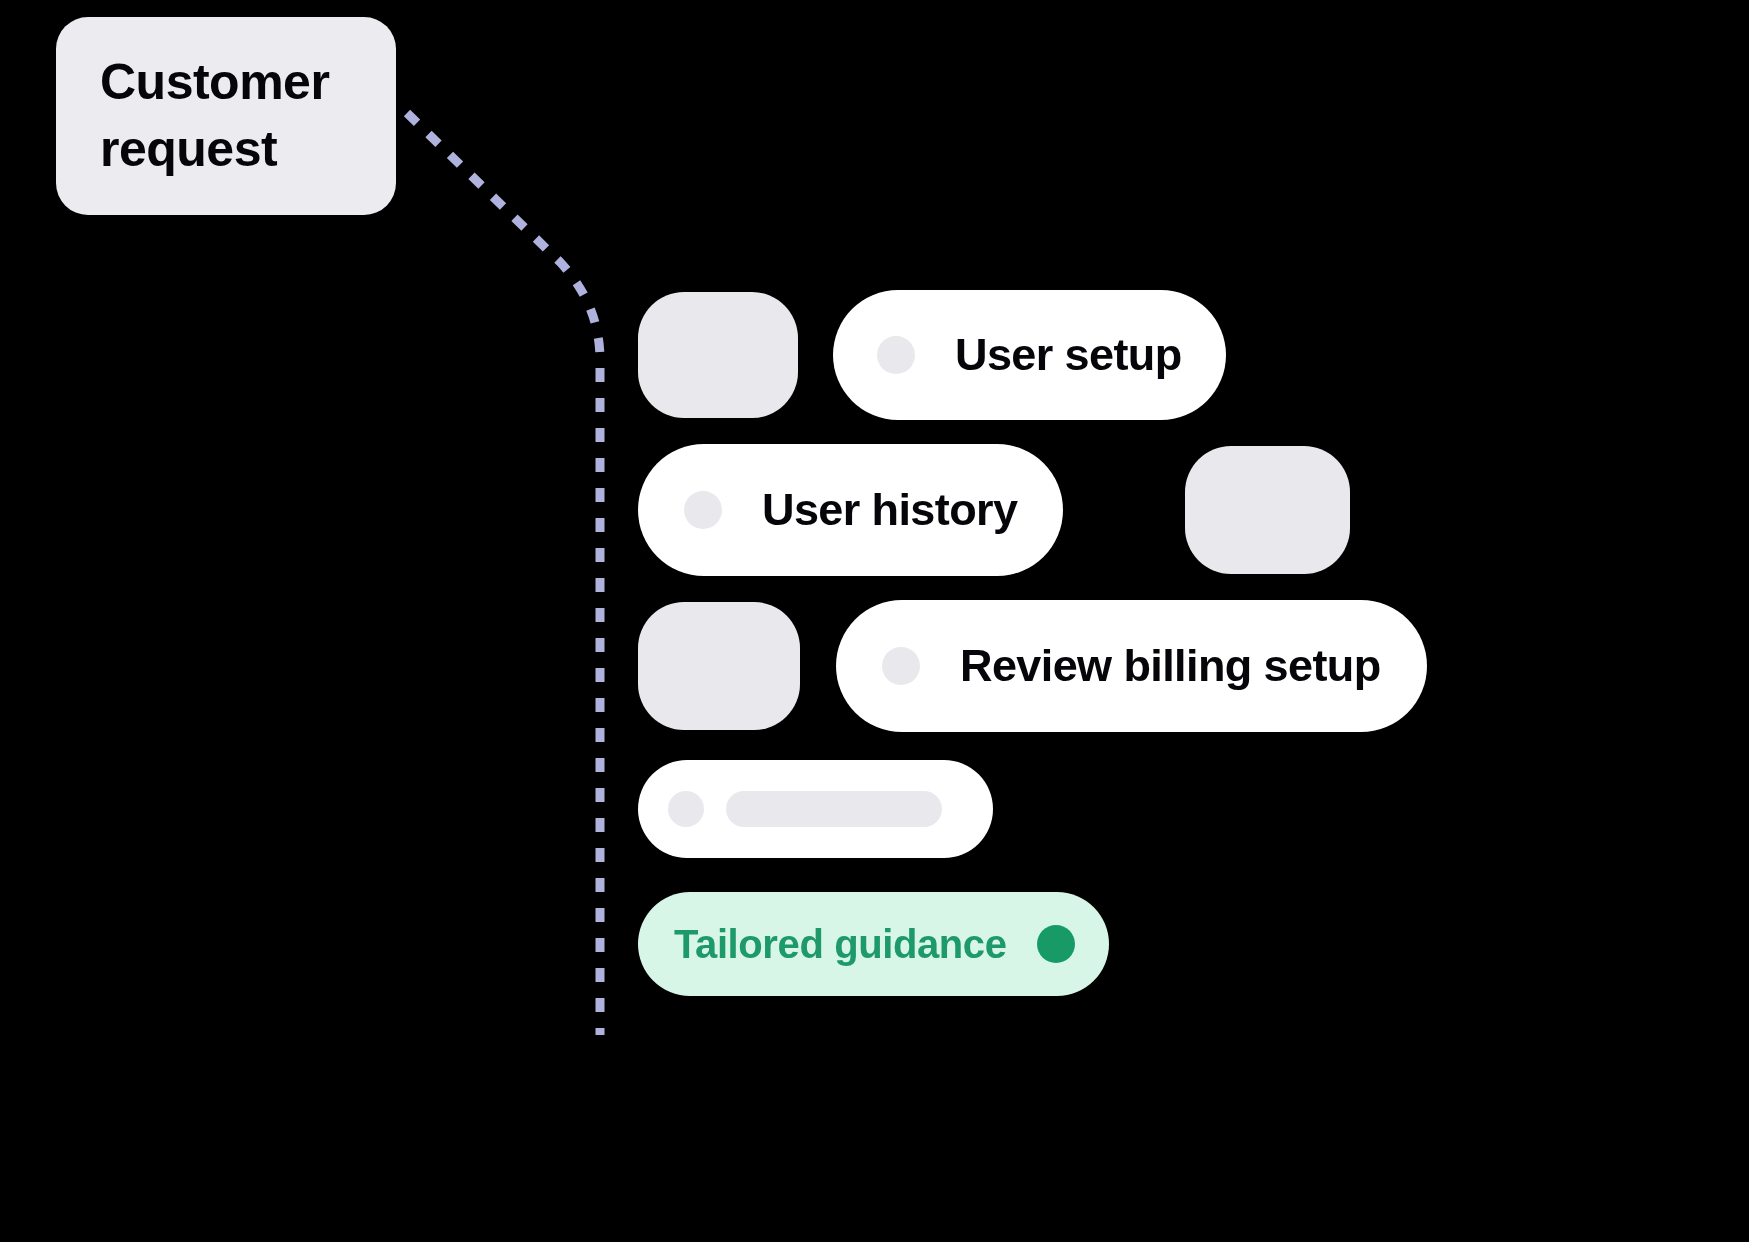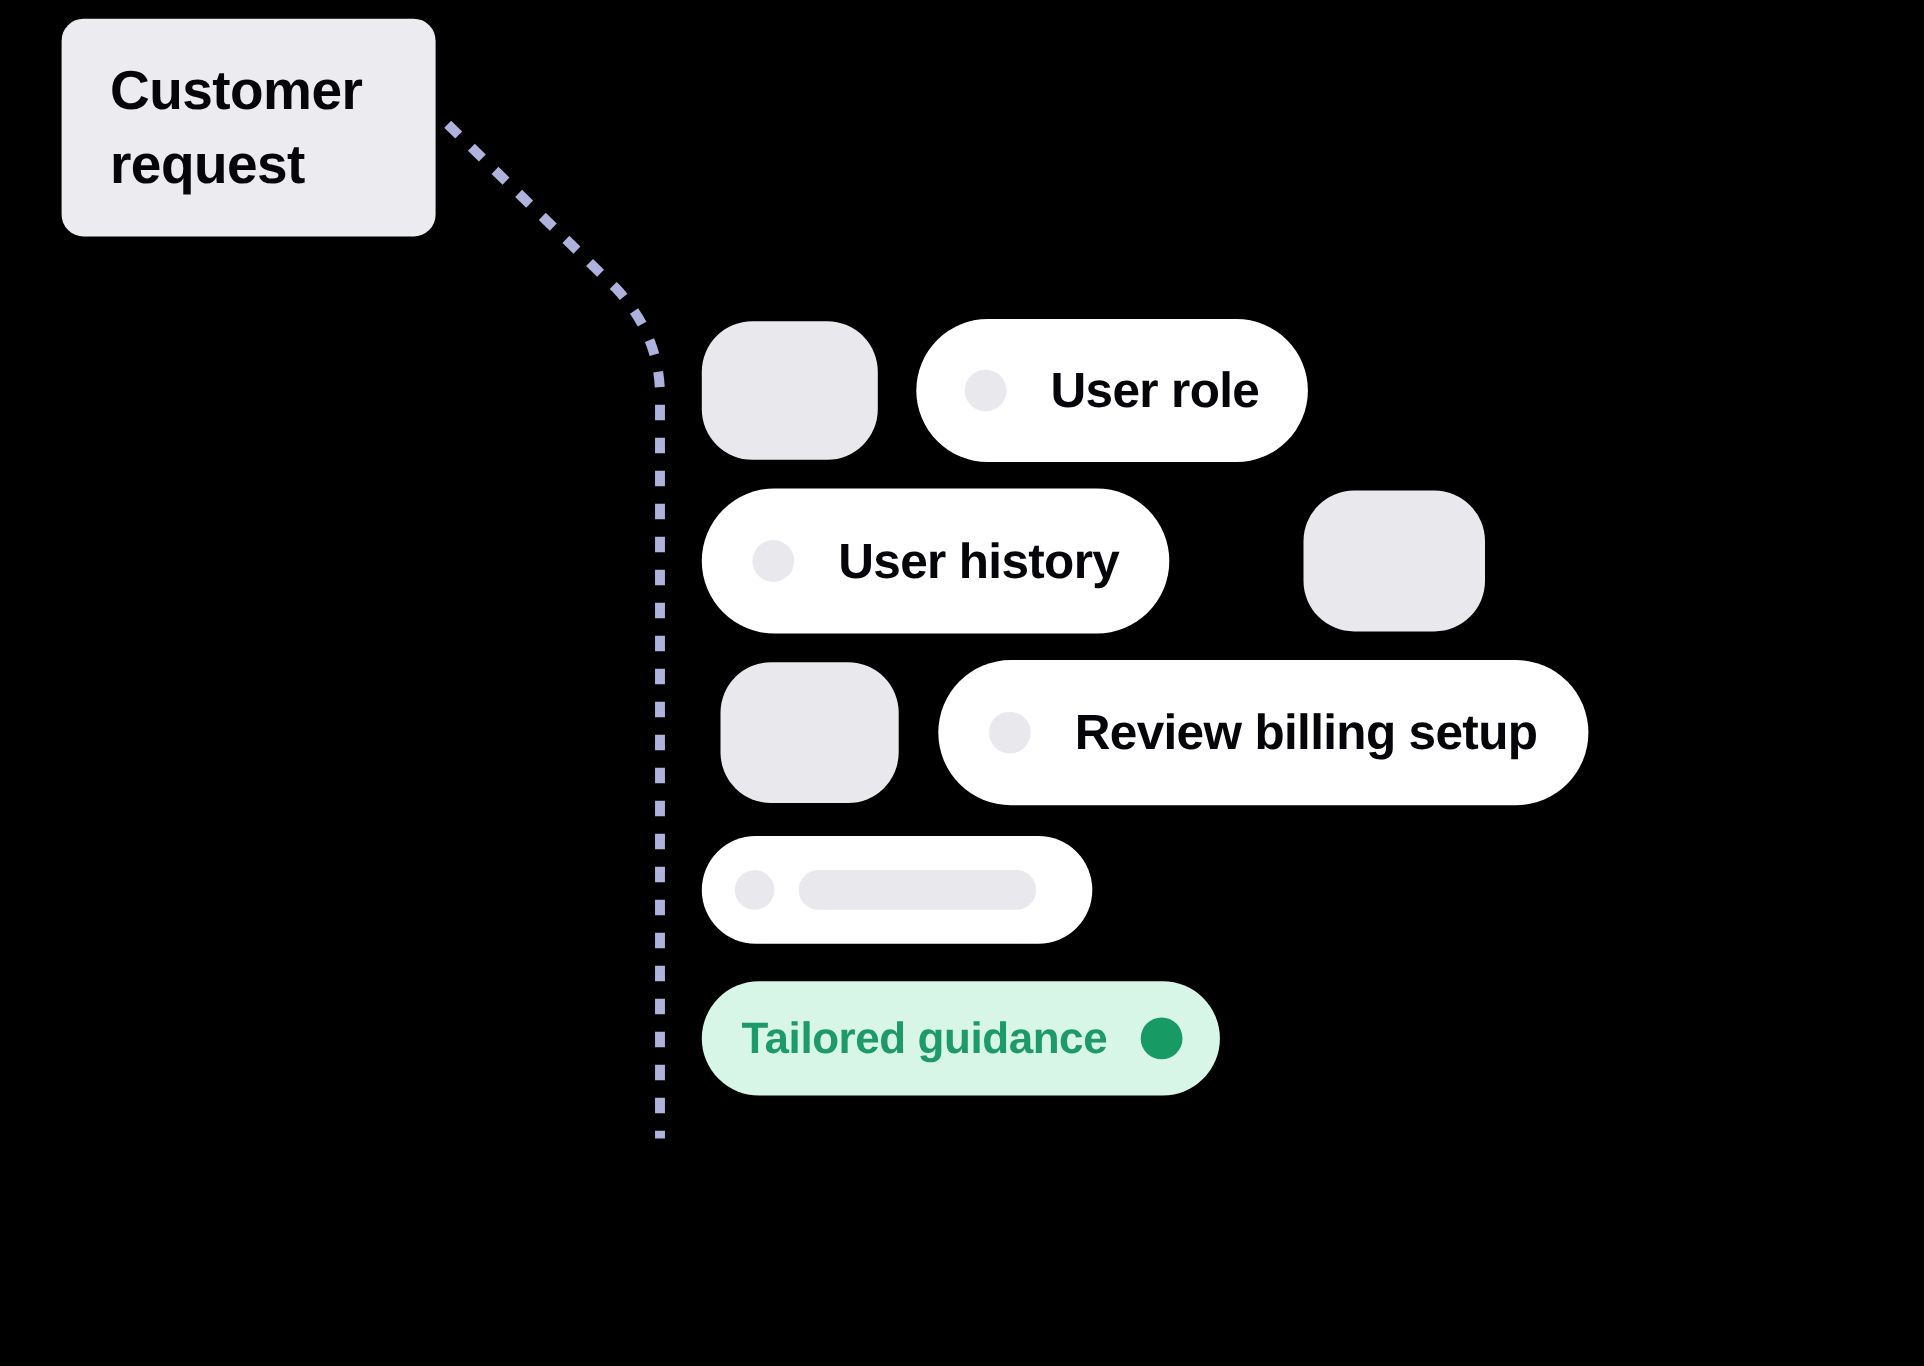--- a/index.html
+++ b/index.html
@@ -21,21 +21,21 @@
     overflow: hidden;
   }
 
   
   .source-card {
     position: absolute;
     left: 56px;
     top: 17px;
     width: 340px;
     height: 198px;
-    border-radius: 20px;
+    border-radius: 32px;
     background: #ECEBEF;
     box-sizing: border-box;
     padding: 40px 44px;
     display: flex;
     align-items: center;
   }
   .source-card-label {
     font-size: 50px;
     line-height: 1.34;
     font-weight: 700;
@@ -109,21 +109,21 @@
   
   .row-2 { height: 132px; margin-top: 24px; gap: 48px; }
   .row-2 .chip {
     height: 132px;
     padding: 0 46px;
     gap: 40px;
   }
   .row-2 .ghost { width: 165px; height: 128px; margin-left: 74px; }
 
   
-  .row-3 { height: 132px; margin-top: 24px; margin-left: 17px; }
+  .row-3 { height: 132px; margin-top: 24px; }
   .row-3 .ghost { width: 162px; height: 128px; }
   .row-3 .chip {
     margin-left: 36px;
     height: 132px;
     padding: 0 46px;
     gap: 40px;
   }
 
   
   .row-4 { height: 98px; margin-top: 28px; }
@@ -182,21 +182,21 @@
   <svg class="connector" viewBox="0 0 1749 1242" width="1749" height="1242" aria-hidden="true">
     <path d="M 407 113 L 560 262 Q 600 305 600 360 L 600 1035" fill="none" stroke="#AEB2DC" stroke-width="9" stroke-linecap="butt" stroke-dasharray="14 16"></path>
   </svg>
 
   <div class="rows">
 
     <div class="row row-1">
       <div class="ghost"></div>
       <div class="chip">
         <span class="dot"></span>
-        <span class="chip-label">User role</span>
+        <span class="chip-label">User setup</span>
       </div>
     </div>
 
     <div class="row row-2">
       <div class="chip">
         <span class="dot"></span>
         <span class="chip-label">User history</span>
       </div>
       <div class="ghost"></div>
     </div>

